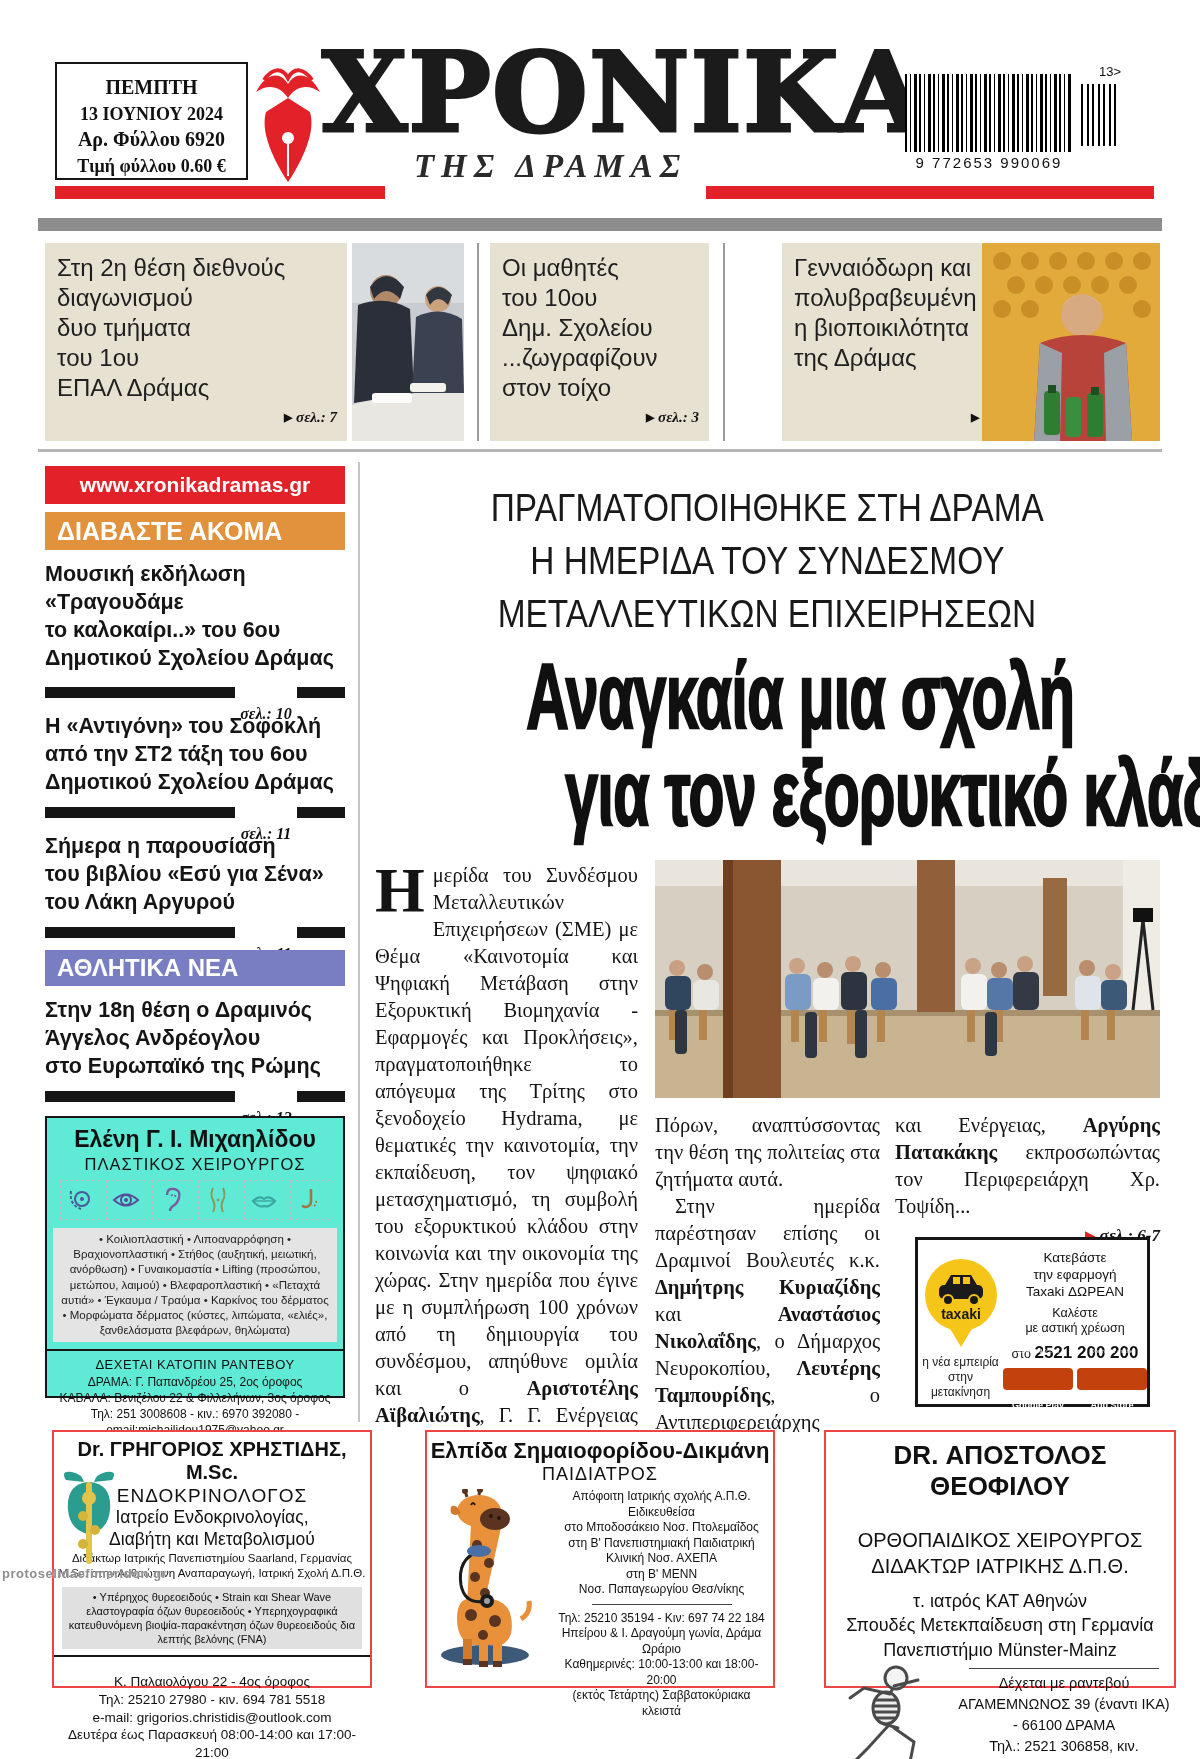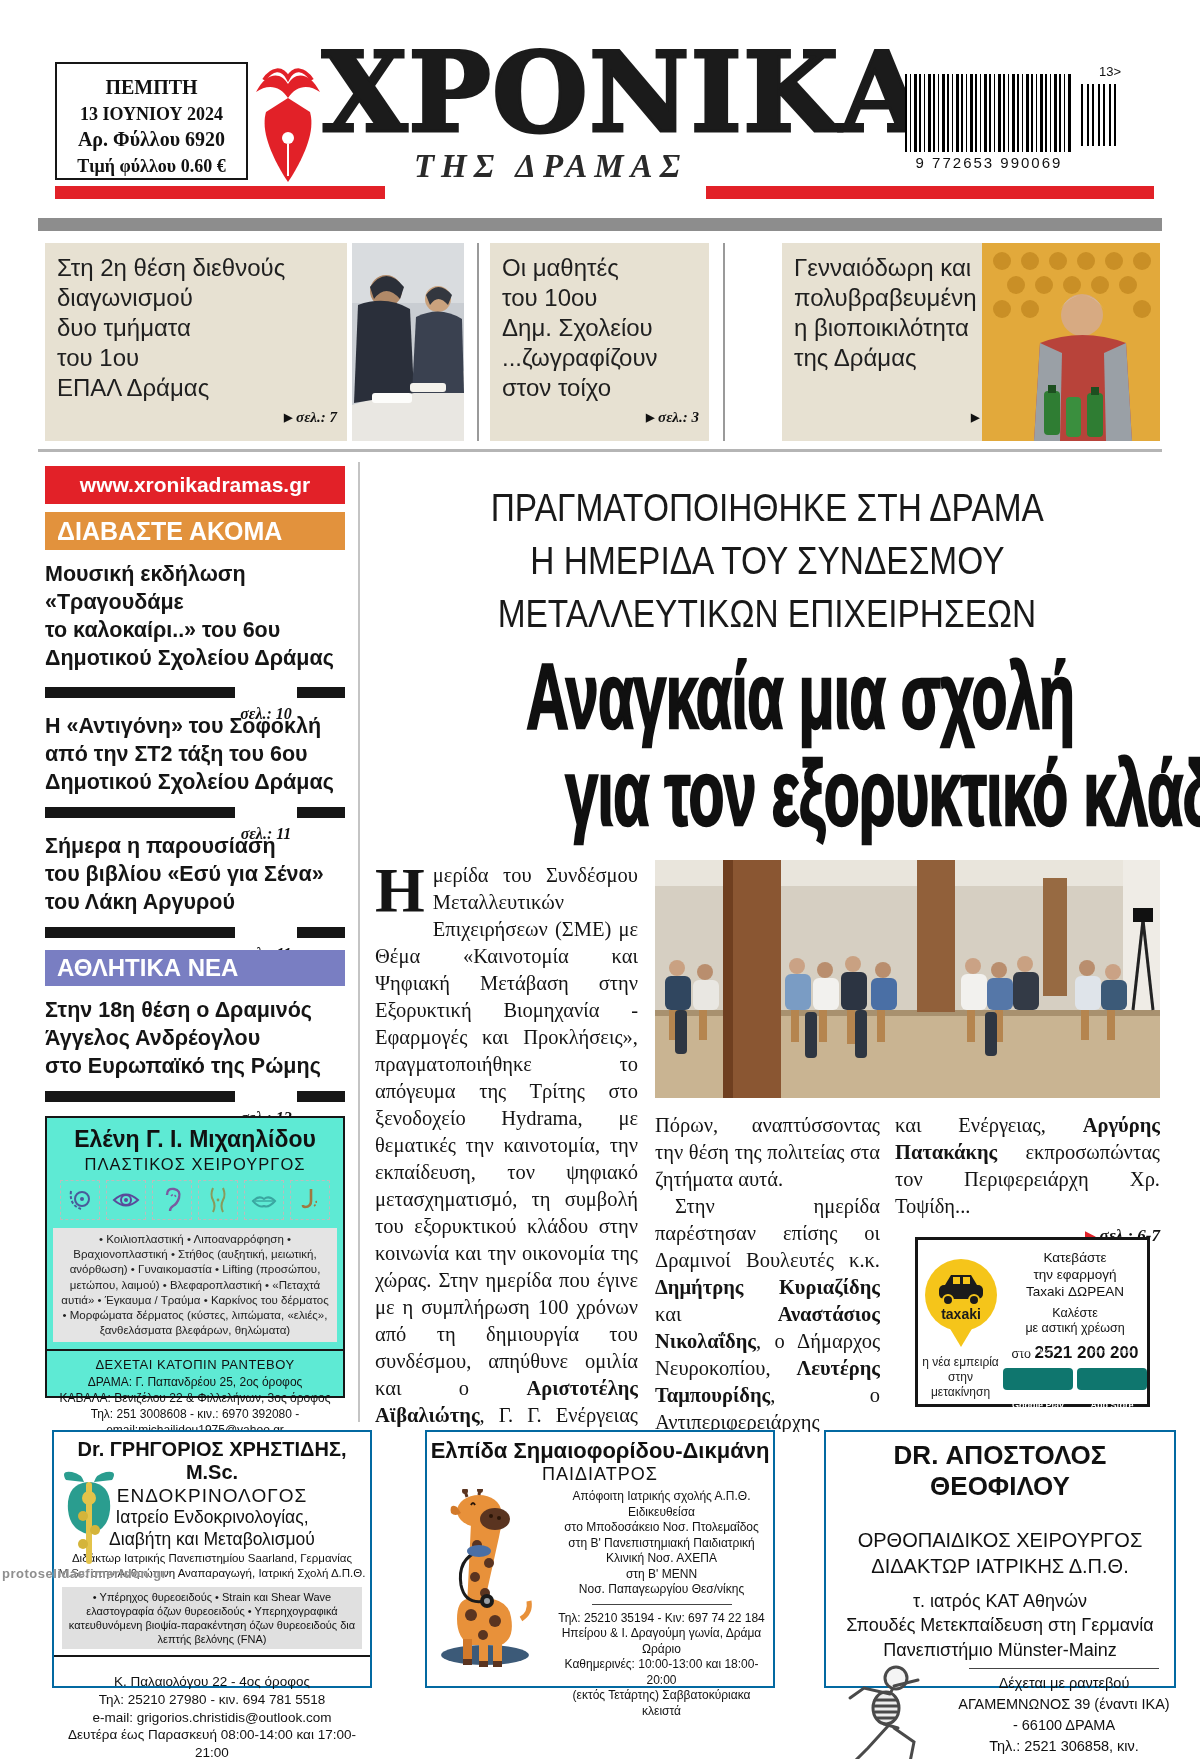--- a/index.html
+++ b/index.html
@@ -100,27 +100,27 @@
   
   .taxaki-ad{left:915px;top:1237px;width:235px;height:170px;border:3px solid #161616;box-sizing:border-box;
       display:flex;background:#fff;}
   .taxaki-left{width:96px;text-align:center;padding-top:17px;}
   .taxaki-tag{font-size:12px;line-height:1.25;margin-top:2px;color:#222;}
   .taxaki-right{flex:1;text-align:center;padding-top:10px;}
   .taxaki-dl{font-size:13.5px;line-height:1.25;}
   .taxaki-call{font-size:12.5px;line-height:1.25;margin-top:5px;}
   .taxaki-phone{font-size:17px;font-weight:700;}
   .badges{display:flex;justify-content:center;gap:4px;margin-top:5px;}
-  .badge{width:70px;height:22px;background:#0f766e;border-radius:4px;color:#fff;display:flex;flex-direction:column;
+  .badge{width:70px;height:22px;background:#c2410c;border-radius:4px;color:#fff;display:flex;flex-direction:column;
       align-items:center;justify-content:center;line-height:1;gap:46px;}
   .badge .sm{font-size:5px;letter-spacing:.3px;}
   .badge .lg{font-size:9px;font-weight:700;margin-top:1px;}
 
   
-  .bottom-ad{top:1430px;height:258px;border:2px solid #0369a1;box-sizing:border-box;background:#fff;}
+  .bottom-ad{top:1430px;height:258px;border:2px solid #ef4444;box-sizing:border-box;background:#fff;}
   .ad1{left:52px;width:320px;}
   .ad2{left:425px;width:350px;}
   .ad3{left:824px;width:352px;}
   .ad1 .name{text-align:center;font-weight:700;font-size:20px;margin-top:6px;}
   .ad1 .spec{text-align:center;font-size:19px;letter-spacing:1px;margin-top:1px;}
   .ad1 .clinic{text-align:center;font-size:17.5px;line-height:1.25;}
   .ad1 .degree{text-align:center;font-size:11.5px;line-height:1.3;}
   .ad1 .services{margin:6px 8px 0 8px;background:#e0e0e0;font-size:11px;line-height:1.28;text-align:center;padding:3px 5px;}
   .ad1 .contact{border-top:2px solid #161616;margin-top:6px;padding-top:16px;text-align:center;font-size:13.5px;line-height:1.32;}
   .ad1 .logo{position:absolute;left:4px;top:36px;}

